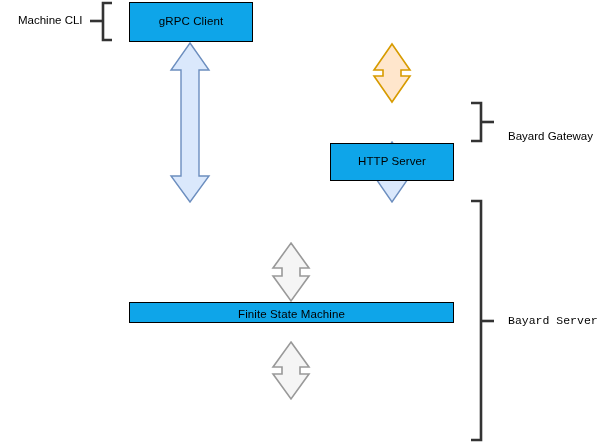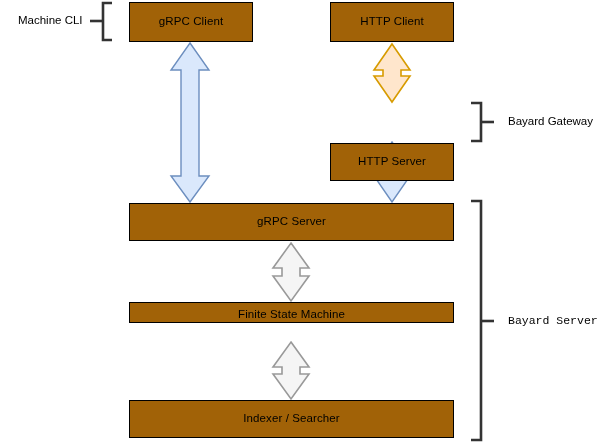--- a/index.html
+++ b/index.html
@@ -14,21 +14,21 @@
     position: relative;
     width: 606px;
     height: 442px;
     background: #ffffff;
     overflow: hidden;
   }
   .node {
     position: absolute;
     box-sizing: border-box;
     border: 1px solid #000000;
-    background: #a16207;
+    background: #0ea5e9;
     display: flex;
     align-items: center;
     justify-content: center;
     font-size: 11.5px;
     color: #000000;
     line-height: 1.2;
     letter-spacing: 0.1px;
   }
   .grp-label {
     position: absolute;
@@ -112,39 +112,30 @@
     <g fill="none" stroke="#333333" stroke-width="2.6" stroke-linecap="butt">
       <path d="M 471 201 L 481 201 L 481 440 L 471 440"></path>
       <path d="M 481 321 L 494 321"></path>
     </g>
   </svg>
 
   <div class="node" style="left:129px; top:2px; width:124px; height:40px;">
     <span>gRPC Client</span>
   </div>
 
-  <div class="node" style="left:330px; top:2px; width:124px; height:40px;">
-    <span>HTTP Client</span>
-  </div>
 
   <div class="node" style="left:330px; top:103px; width:124px; height:38px;margin-top:40px;">
     <span>HTTP Server</span>
   </div>
 
-  <div class="node" style="left:129px; top:203px; width:325px; height:38px;">
-    <span>gRPC Server</span>
-  </div>
 
   <div class="node" style="left:129px; top:302px; width:325px; height:21px;align-items:flex-end;">
     <span>Finite State Machine</span>
   </div>
 
-  <div class="node" style="left:129px; top:400px; width:325px; height:38px;">
-    <span>Indexer / Searcher</span>
-  </div>
 
   <div class="grp-label" style="left:18px; top:15px;">Machine CLI</div>
 
-  <div class="grp-label" style="left:508px; top:116px;">Bayard Gateway</div>
+  <div class="grp-label" style="left:508px; top:131px;">Bayard Gateway</div>
 
   <div class="grp-label" style="left:508px; top:315px;font-family:Liberation Mono, monospace;">Bayard Server</div>
 
 </div>
 
 </body></html>

